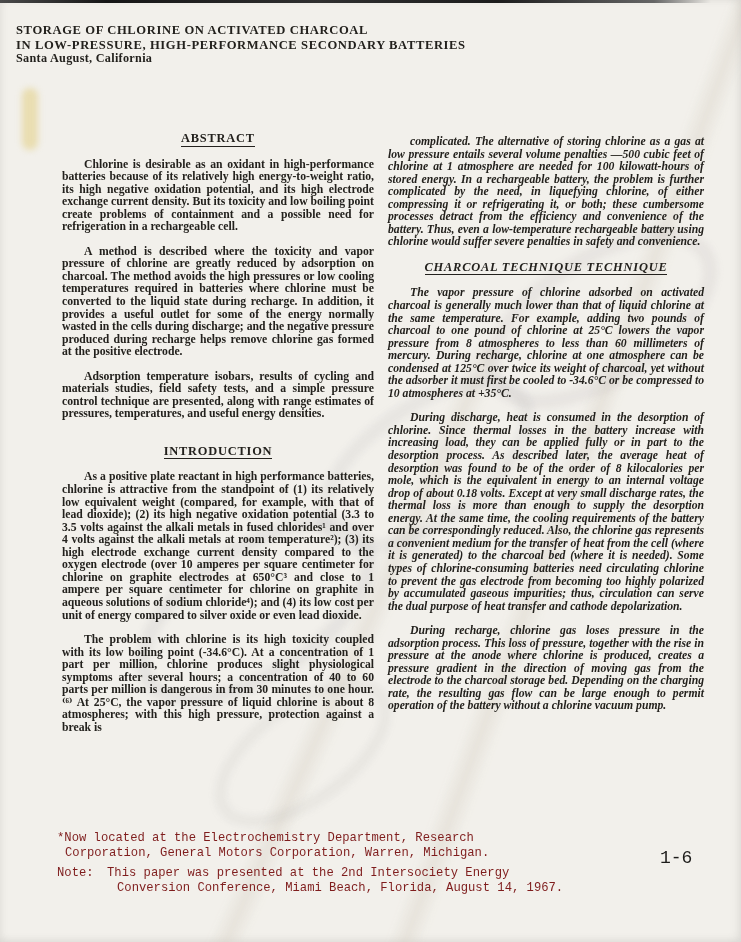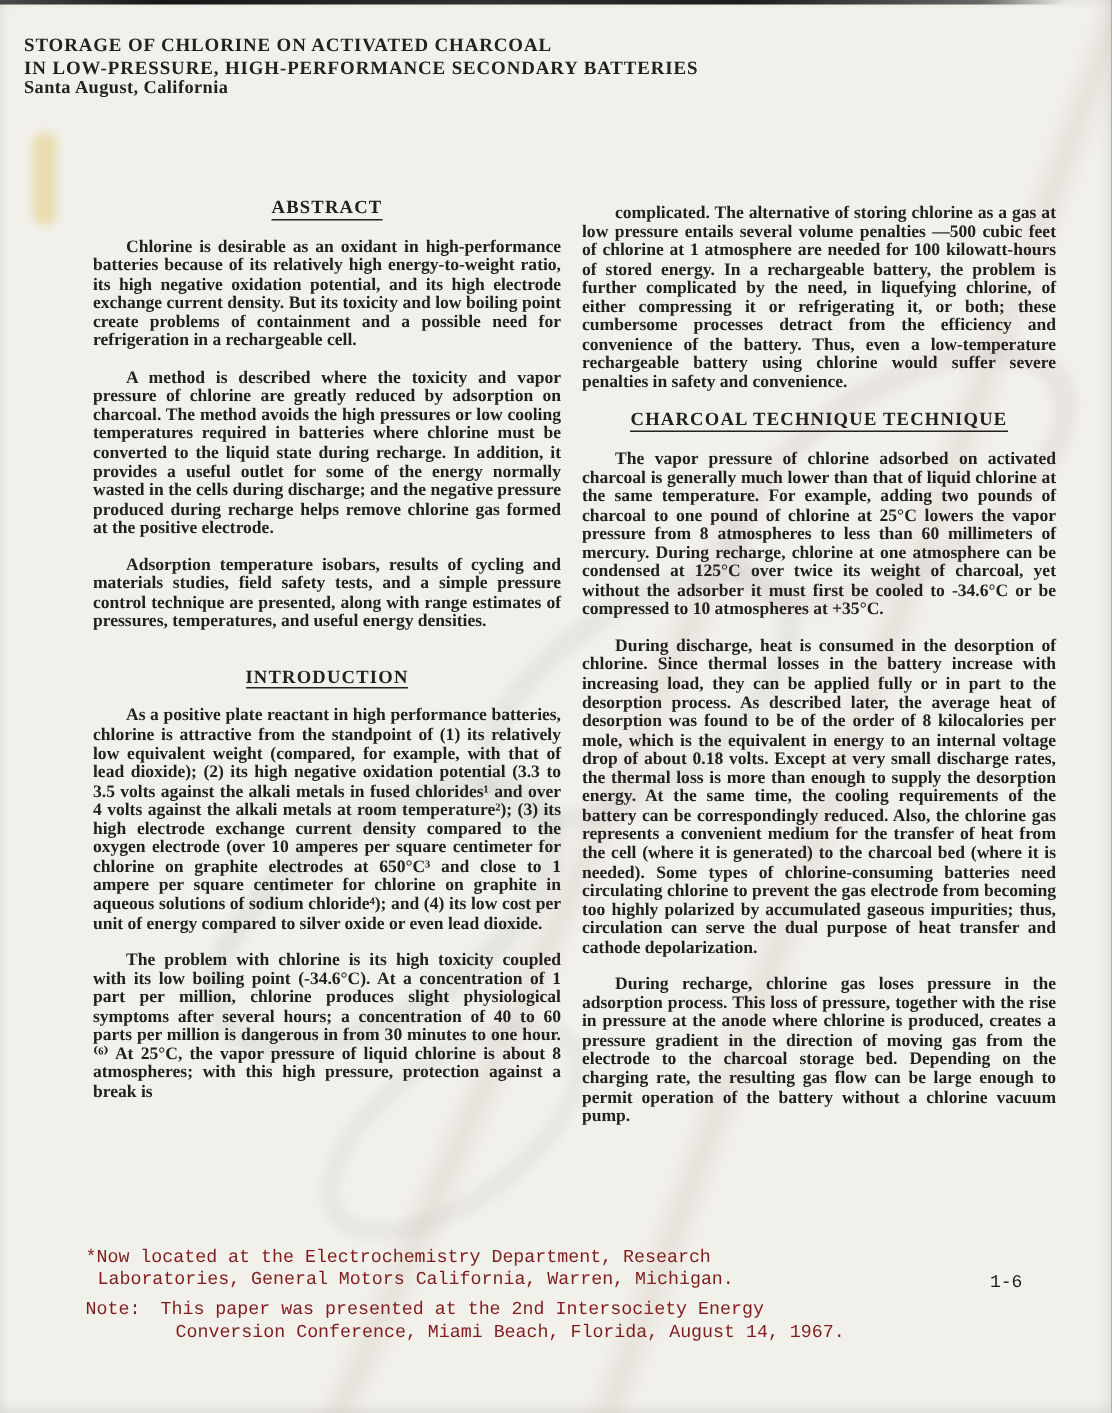--- a/index.html
+++ b/index.html
@@ -40,21 +40,21 @@
   
   .header{position:absolute;top:23px;left:0;width:741px;text-align:left;margin-left:16px;}
   .title-line{font-size:12.6px;font-weight:bold;line-height:14.5px;letter-spacing:0.6px;}
   .authors{margin-top:9px;font-size:12.2px;font-weight:bold;letter-spacing:0.4px;line-height:14px;}
   .authors sup{font-size:11px;position:relative;top:-2px;}
   .affil{font-size:12.2px;font-weight:bold;letter-spacing:0.3px;line-height:13.5px;}
 
   
   .col{position:absolute;font-size:11.7px;font-weight:bold;line-height:12.55px;text-align:justify;}
   .col-left{left:62px;top:128px;width:312px;}
-  .col-right{left:388px;top:136px;width:316px;}
+  .col-right{left:388px;top:136px;width:316px;font-style:italic;}
   .col p{margin:0 0 12px 0;text-indent:22px;}
   .col-heading{
     display:block;text-align:center;margin:4px 0 12px 0;
   }
   .col-heading span{
     display:inline-block;font-size:12.4px;font-weight:bold;letter-spacing:0.8px;
     border-bottom:1.5px solid #23211d;padding-bottom:1px;
   }
   .heading-spaced{margin-top:24px;}
   .heading-mid{margin-top:4px;}
@@ -65,21 +65,21 @@
     font-family:"Liberation Mono","DejaVu Sans Mono",monospace;
     font-size:12.2px;line-height:14.5px;color:#7f1d1d;
   }
   .footnote-line2{padding-left:8px;}
   .note-row{display:flex;margin-top:6px;}
   .note-label{flex:0 0 50px;}
   .note-line2{padding-left:10px;}
   .page-number{
     position:absolute;left:660px;top:848px;
     font-family:"Liberation Mono","DejaVu Sans Mono",monospace;
-    font-size:12px;color:#1d1c1a;
+    font-size:18px;color:#1d1c1a;
   }
 </style>
 </head>
 <body>
 
 <div class="page">
 
   <div class="scan-top-edge"></div>
   <div class="scan-streak-yellow"></div>
   <div class="gloss-band gloss-1"></div>
@@ -108,21 +108,21 @@
   <div class="col col-right">
     <p>complicated.  The alternative of storing chlorine as a gas at low pressure entails several volume penalties —500 cubic feet of chlorine at 1 atmosphere are needed for 100 kilowatt-hours of stored energy.  In a rechargeable battery, the problem is further complicated by the need, in liquefying chlorine, of either compressing it or refrigerating it, or both; these cumbersome processes detract from the efficiency and convenience of the battery.  Thus, even a low-temperature rechargeable battery using chlorine would suffer severe penalties in safety and convenience.</p>
     <div class="col-heading heading-mid"><span>CHARCOAL TECHNIQUE TECHNIQUE</span></div>
     <p>The vapor pressure of chlorine adsorbed on activated charcoal is generally much lower than that of liquid chlorine at the same temperature.  For example, adding two pounds of charcoal to one pound of chlorine at 25°C lowers the vapor pressure from 8 atmospheres to less than 60 millimeters of mercury.  During recharge, chlorine at one atmosphere can be condensed at 125°C over twice its weight of charcoal, yet without the adsorber it must first be cooled to -34.6°C or be compressed to 10 atmospheres at +35°C.</p>
     <p>During discharge, heat is consumed in the desorption of chlorine.  Since thermal losses in the battery increase with increasing load, they can be applied fully or in part to the desorption process.  As described later, the average heat of desorption was found to be of the order of 8 kilocalories per mole, which is the equivalent in energy to an internal voltage drop of about 0.18 volts.  Except at very small discharge rates, the thermal loss is more than enough to supply the desorption energy.  At the same time, the cooling requirements of the battery can be correspondingly reduced. Also, the chlorine gas represents a convenient medium for the transfer of heat from the cell (where it is generated) to the charcoal bed (where it is needed). Some types of chlorine-consuming batteries need circulating chlorine to prevent the gas electrode from becoming too highly polarized by accumulated gaseous impurities; thus, circulation can serve the dual purpose of heat transfer and cathode depolarization.</p>
     <p>During recharge, chlorine gas loses pressure in the adsorption process.  This loss of pressure, together with the rise in pressure at the anode where chlorine is produced, creates a pressure gradient in the direction of moving gas from the electrode to the charcoal storage bed.  Depending on the charging rate, the resulting gas flow can be large enough to permit operation of the battery without a chlorine vacuum pump.</p>
   </div>
 
   <div class="footer">
     <div>*Now located at the Electrochemistry Department, Research</div>
-    <div class="footnote-line2">Laboratories, General Motors California, Warren, Michigan.</div>
+    <div class="footnote-line2">Corporation, General Motors Corporation, Warren, Michigan.</div>
     <div class="note-row">
       <div class="note-label">Note:</div>
       <div>
         <div>This paper was presented at the 2nd Intersociety Energy</div>
         <div class="note-line2">Conversion Conference, Miami Beach, Florida, August 14, 1967.</div>
       </div>
     </div>
   </div>
 
   <div class="page-number">1-6</div>

